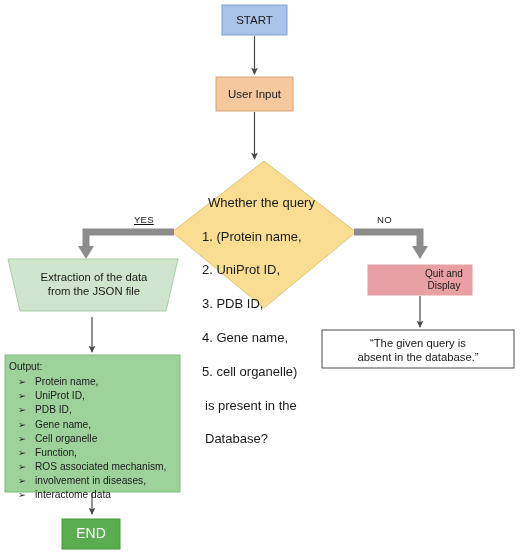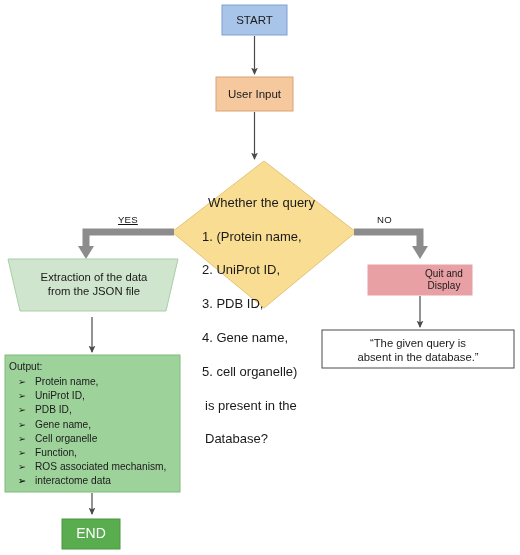--- a/index.html
+++ b/index.html
@@ -118,21 +118,21 @@
     font-size: 11.3px;
   }
   
   .branch-label {
     position: absolute;
     font-size: 9.6px;
     letter-spacing: 0.2px;
     color: #141414;
     pointer-events: none;
   }
-  #yes-label { left: 118px; top: 214px; text-decoration: underline; }
+  #yes-label { left: 134px; top: 214px; text-decoration: underline; }
   #no-label  { left: 377px; top: 214px; }
 </style>
 </head>
 <body>
 
 <div id="flow-root">
 
   <svg class="canvas" viewBox="0 0 520 555">
     <defs>
       <marker id="thinArrow" markerWidth="9" markerHeight="9" refX="5.2" refY="3.2" orient="auto" markerUnits="strokeWidth">
@@ -194,21 +194,21 @@
   <div id="output-box-text">
     <span class="out-head">Output:</span>
     <ul>
       <li><span class="bullet">➢</span><span>Protein name,</span></li>
       <li><span class="bullet">➢</span><span>UniProt ID,</span></li>
       <li><span class="bullet">➢</span><span>PDB ID,</span></li>
       <li><span class="bullet">➢</span><span>Gene name,</span></li>
       <li><span class="bullet">➢</span><span>Cell organelle</span></li>
       <li><span class="bullet">➢</span><span>Function,</span></li>
       <li><span class="bullet">➢</span><span>ROS associated mechanism,</span></li>
-      <li><span class="bullet">➢</span></li>
+      <li><span class="bullet">➢</span><span>involvement in diseases,</span></li>
       <li><span class="bullet">➢</span><span> interactome data</span></li>
     </ul>
   </div>
 
   <div class="node-text" id="end-label">END</div>
 
   <div class="node-text" id="quit-label">Quit and Display</div>
 
   <div class="node-text" id="message-label">“The given query is
 absent in the database.”</div>

